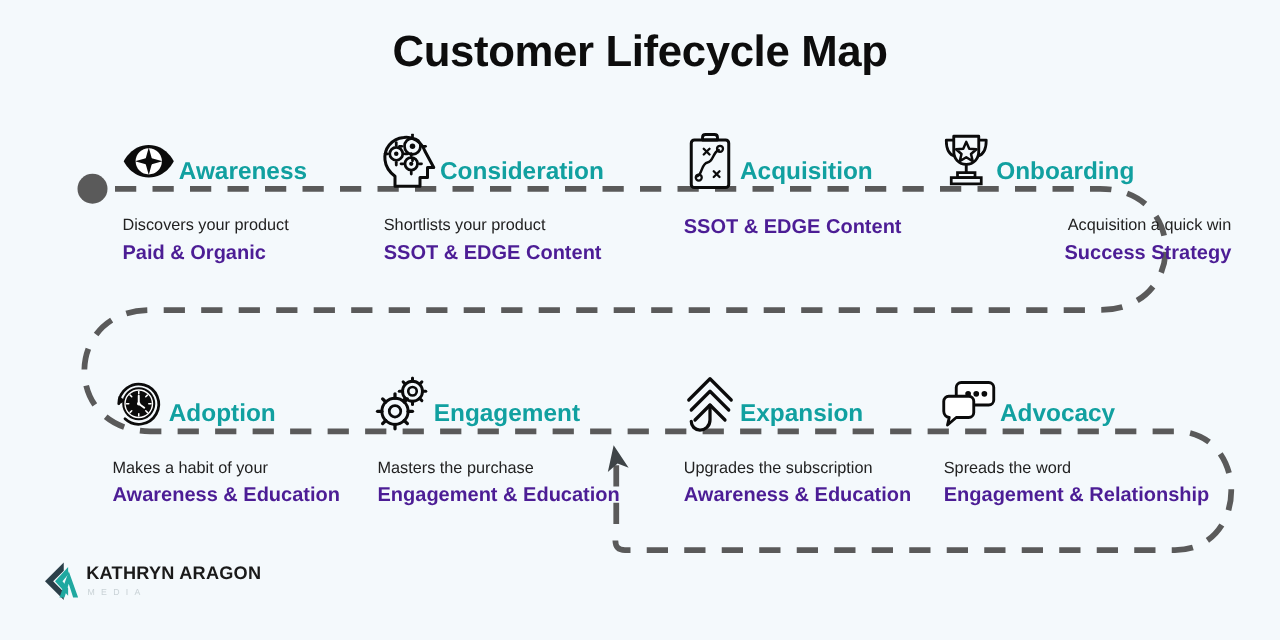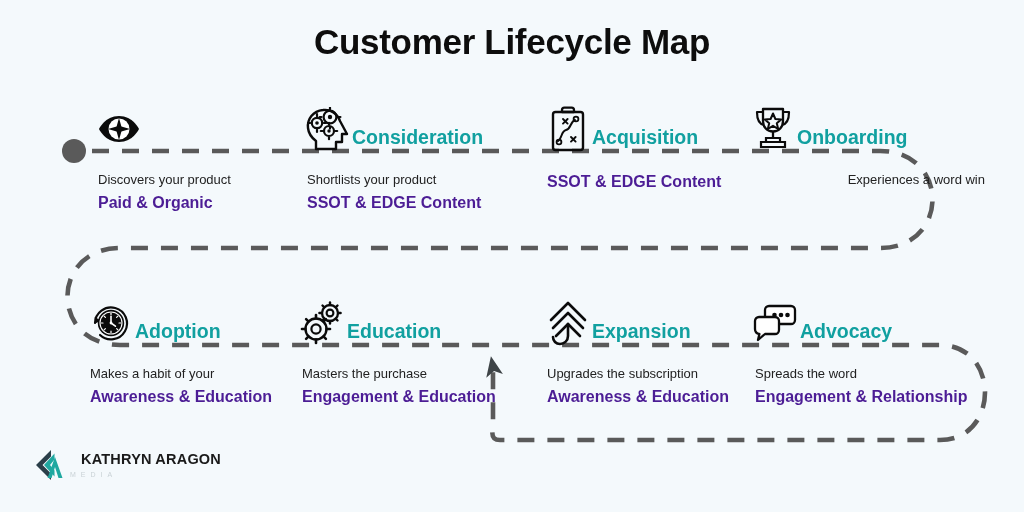--- a/index.html
+++ b/index.html
@@ -140,20 +140,21 @@
   <div class="stage" style="left:96px; top:104px;">
     <div class="stage-head">
       <span class="stage-icon">
         <svg width="44" height="30" viewBox="0 0 44 30">
           <path d="M22 2 C8 2 2 15 2 15 C2 15 8 28 22 28 C36 28 42 15 42 15 C42 15 36 2 22 2 Z" fill="#0b0b0b"></path>
           <circle cx="22" cy="15" r="10.5" fill="#ffffff"></circle>
           <path d="M22 4 L24.4 12.6 L33 15 L24.4 17.4 L22 26 L19.6 17.4 L11 15 L19.6 12.6 Z" fill="#0b0b0b"></path>
           <circle cx="22" cy="15" r="3.1" fill="#0b0b0b"></circle>
         </svg>
       </span>
+      <span class="stage-title">Awareness</span>
     </div>
     <div class="stage-body">
       <div class="stage-desc">Discovers your product</div>
       <div class="stage-tag">Paid &amp; Organic</div>
     </div>
   </div>
 
   <div class="stage" style="left:305px; top:104px;">
     <div class="stage-head">
       <span class="stage-icon">
@@ -222,21 +223,22 @@
           <path d="M31 6 L37 6 C37 14 34.5 18 30 19" fill="none" stroke="#0b0b0b" stroke-width="2.2" stroke-linejoin="round"></path>
           <path d="M21 25.5 L21 32" stroke="#0b0b0b" stroke-width="2.3"></path>
           <path d="M14 32 L28 32 L28 36 L14 36 Z" fill="none" stroke="#0b0b0b" stroke-width="2.2"></path>
           <path d="M9 36 L33 36 L33 41 L9 41 Z" fill="none" stroke="#0b0b0b" stroke-width="2.2"></path>
           <path d="M21 7.5 L23.4 13 L29.2 13.4 L24.8 17.2 L26.2 23 L21 19.8 L15.8 23 L17.2 17.2 L12.8 13.4 L18.6 13 Z" fill="none" stroke="#0b0b0b" stroke-width="2" stroke-linejoin="round"></path>
         </svg>
       </span>
       <span class="stage-title">Onboarding</span>
     </div>
     <div class="stage-body">
-      <div class="stage-desc">Experiences a word win</div>
+      <div class="stage-desc">Acquisition a quick win</div>
+      <div class="stage-tag">Success Strategy</div>
     </div>
   </div>
 
   <div class="stage" style="left:88px; top:298px;">
     <div class="stage-head">
       <span class="stage-icon">
         <svg width="46" height="46" viewBox="0 0 46 46">
           <path d="M7 23 A16 16 0 1 1 12 35" fill="none" stroke="#0b0b0b" stroke-width="2.2" stroke-linecap="round"></path>
           <path d="M6.6 17 L7.4 23.4 L13 20.4 Z" fill="#0b0b0b"></path>
           <circle cx="23" cy="23" r="13.2" fill="#0b0b0b"></circle>
@@ -289,21 +291,21 @@
               <path d="M30 20 L30 22.6"></path>
             <path d="M22 12 L19.4 12"></path>
               <path d="M38 12 L40.6 12"></path>
             <path d="M24.3 6.3 L22.5 4.5"></path>
               <path d="M35.7 17.7 L37.5 19.5"></path>
             <path d="M35.7 6.3 L37.5 4.5"></path>
               <path d="M24.3 17.7 L22.5 19.5"></path>
           </g>
         </svg>
       </span>
-      <span class="stage-title">Education</span>
+      <span class="stage-title">Engagement</span>
     </div>
     <div class="stage-body">
       <div class="stage-desc">Masters the purchase</div>
       <div class="stage-tag">Engagement &amp; Education</div>
     </div>
   </div>
 
   <div class="stage" style="left:545px; top:298px;">
     <div class="stage-head">
       <span class="stage-icon">
@@ -343,18 +345,18 @@
 
   <div class="logo">
     <span class="logo-mark">
       <svg width="34" height="34" viewBox="0 0 34 34">
         <path d="M18 2 L3 17 L18 32 L18 25.5 L9.5 17 L18 8.5 Z" fill="#2b3f49"></path>
         <path d="M21.5 5.5 L11 17 L21.5 28.5 L21.5 22.5 L17 17 L21.5 11.5 Z" fill="#1fa8a0"></path>
         <path d="M22 9 L29.5 30 L25.5 30 L22 19 L18.6 30 L14.6 30 Z" fill="#1fa8a0"></path>
       </svg>
     </span>
     <span class="logo-text">
-      <span class="logo-name" style="display: block; margin-left: 12px;">KATHRYN ARAGON</span>
+      <span class="logo-name" style="display: block;">KATHRYN ARAGON</span>
       <span class="logo-sub" style="display: block;">MEDIA</span>
     </span>
   </div>
 
 </div>
 
 </body></html>

